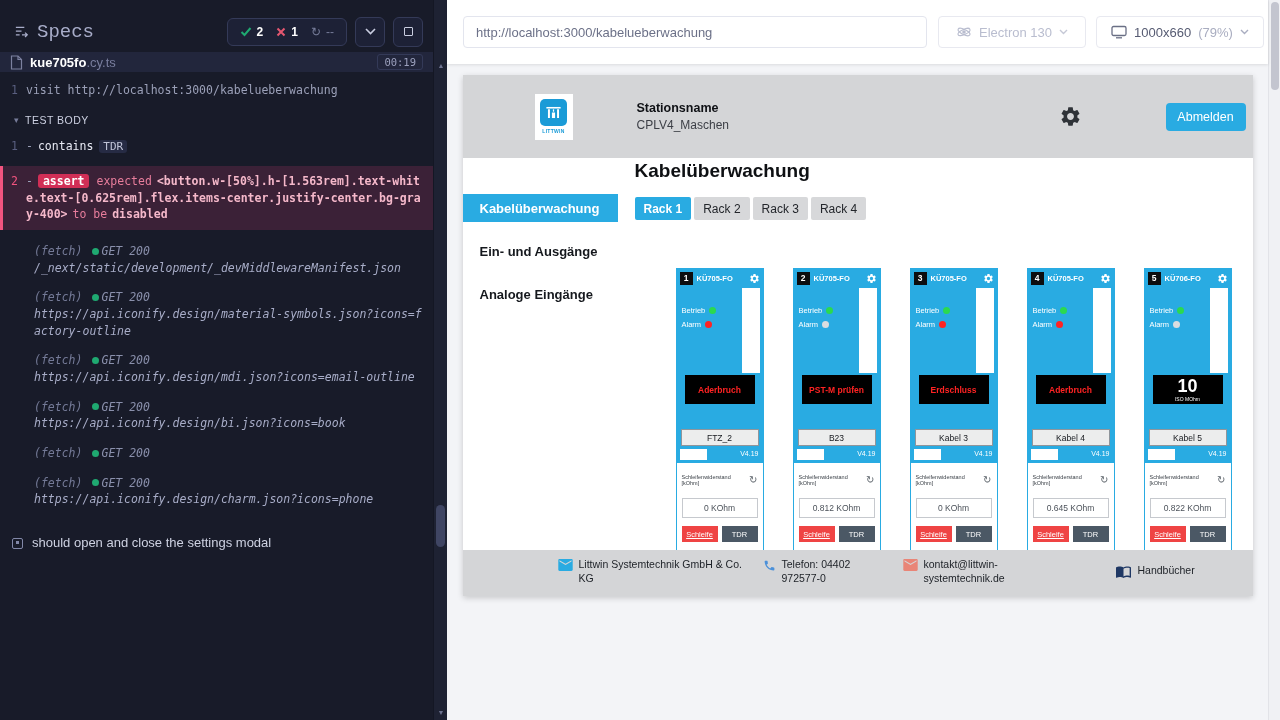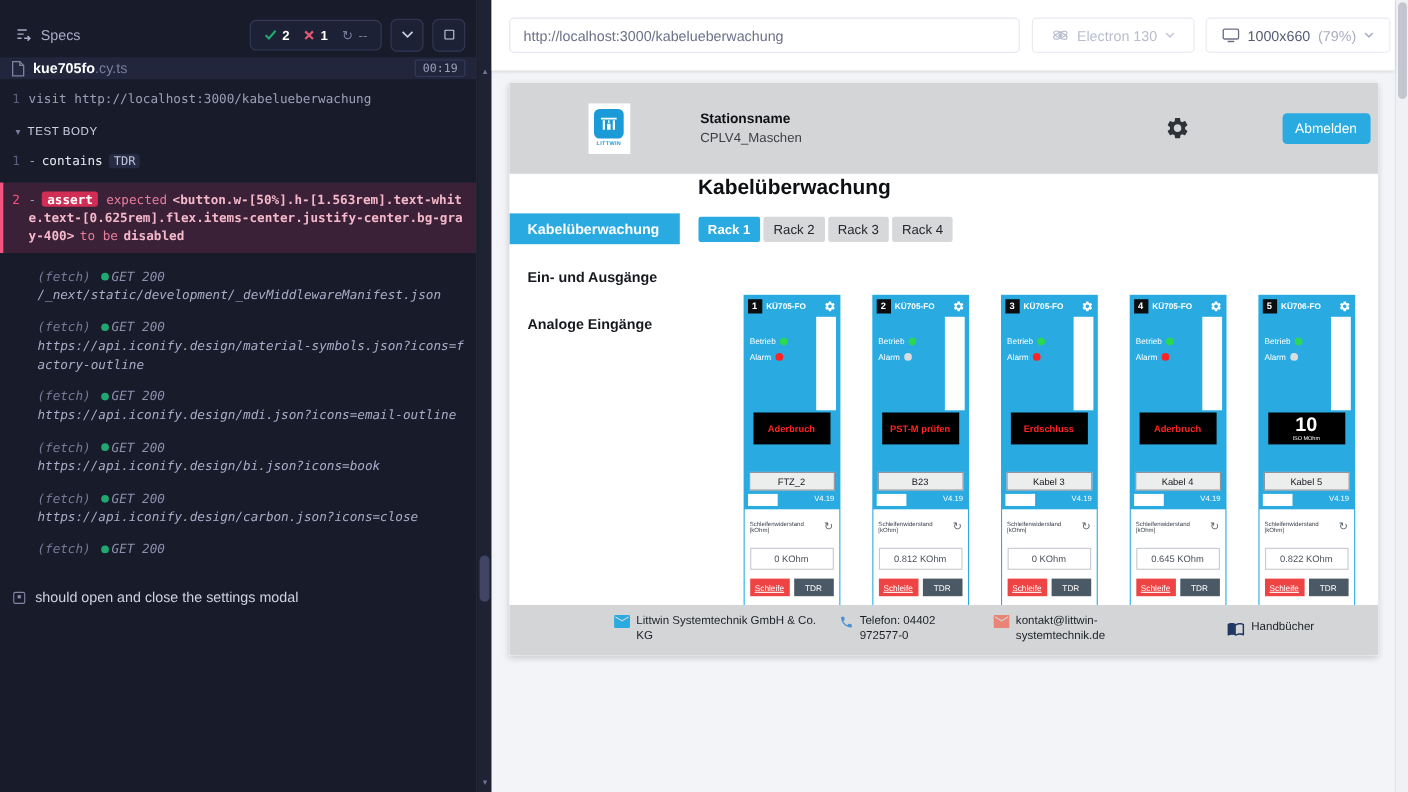--- a/index.html
+++ b/index.html
@@ -2,21 +2,21 @@
 <html><head>
 <meta charset="utf-8">
 <style>
   * { box-sizing: border-box; margin: 0; padding: 0; }
   html,body { width:1280px; height:720px; overflow:hidden; }
   body { position:relative; background:#fff; font-family:"Liberation Sans",sans-serif; }
 
   
   .reporter { position:absolute; left:0; top:0; width:433px; height:720px; background:#181b29; overflow:hidden; }
   .r-top { display:flex; align-items:center; padding:11px 10px 0 14px; height:52px; }
-  .r-specs { display:flex; align-items:center; gap:8px; color:#a8adc9; font-size:13px; cursor:pointer; }
+  .r-specs { display:flex; align-items:center; gap:8px; color:#a8adc9; font-size:19px; cursor:pointer;font-family:Liberation Mono, monospace; }
   .r-stats { margin-left:auto; display:flex; align-items:center; gap:13px; border:1px solid #343a58; background:#1d2136; border-radius:6px; padding:6px 12px; }
   .stat { display:flex; align-items:center; gap:5px; font-size:12px; font-weight:bold; color:#fff; }
   .stat .pend-glyph { color:#767c99; font-size:12px; font-weight:normal; }
   .stat .pend-num { color:#767c99; font-weight:normal; }
   .r-btn { width:30px; height:30px; margin-left:8px; background:#1d2136; border:1px solid #343a58; border-radius:6px; display:flex; align-items:center; justify-content:center; cursor:pointer; }
   .stop-sq { width:9px; height:9px; border:1.5px solid #c9cde0; border-radius:1px; }
 
   .spec-row { height:20px; background:#22263c; display:flex; align-items:center; padding:0 10px; gap:7px; cursor:pointer; }
   .spec-name { color:#fff; font-weight:bold; font-size:13px; }
   .spec-ext { color:#797e9e; font-size:13px; }
@@ -240,28 +240,28 @@
           <span class="f-status">GET 200</span>
         </div>
       <div class="f-url">https://api.iconify.design/bi.json?icons=book</div>
     </div>
     <div class="fetch">
       <div class="f-head">
           <span>(fetch)</span>
           <span class="f-dot"></span>
           <span class="f-status">GET 200</span>
         </div>
-      <div class="f-url">https://api.iconify.design/carbon.json?icons=close</div>
     </div>
     <div class="fetch">
       <div class="f-head">
           <span>(fetch)</span>
           <span class="f-dot"></span>
           <span class="f-status">GET 200</span>
         </div>
+      <div class="f-url">https://api.iconify.design/charm.json?icons=phone</div>
     </div>
 
     <div class="next-test">
       <span class="nt-icon"></span>
       <span>should open and close the settings modal</span>
     </div>
   </div>
 </aside>
 
 <div class="r-scrollbar">

